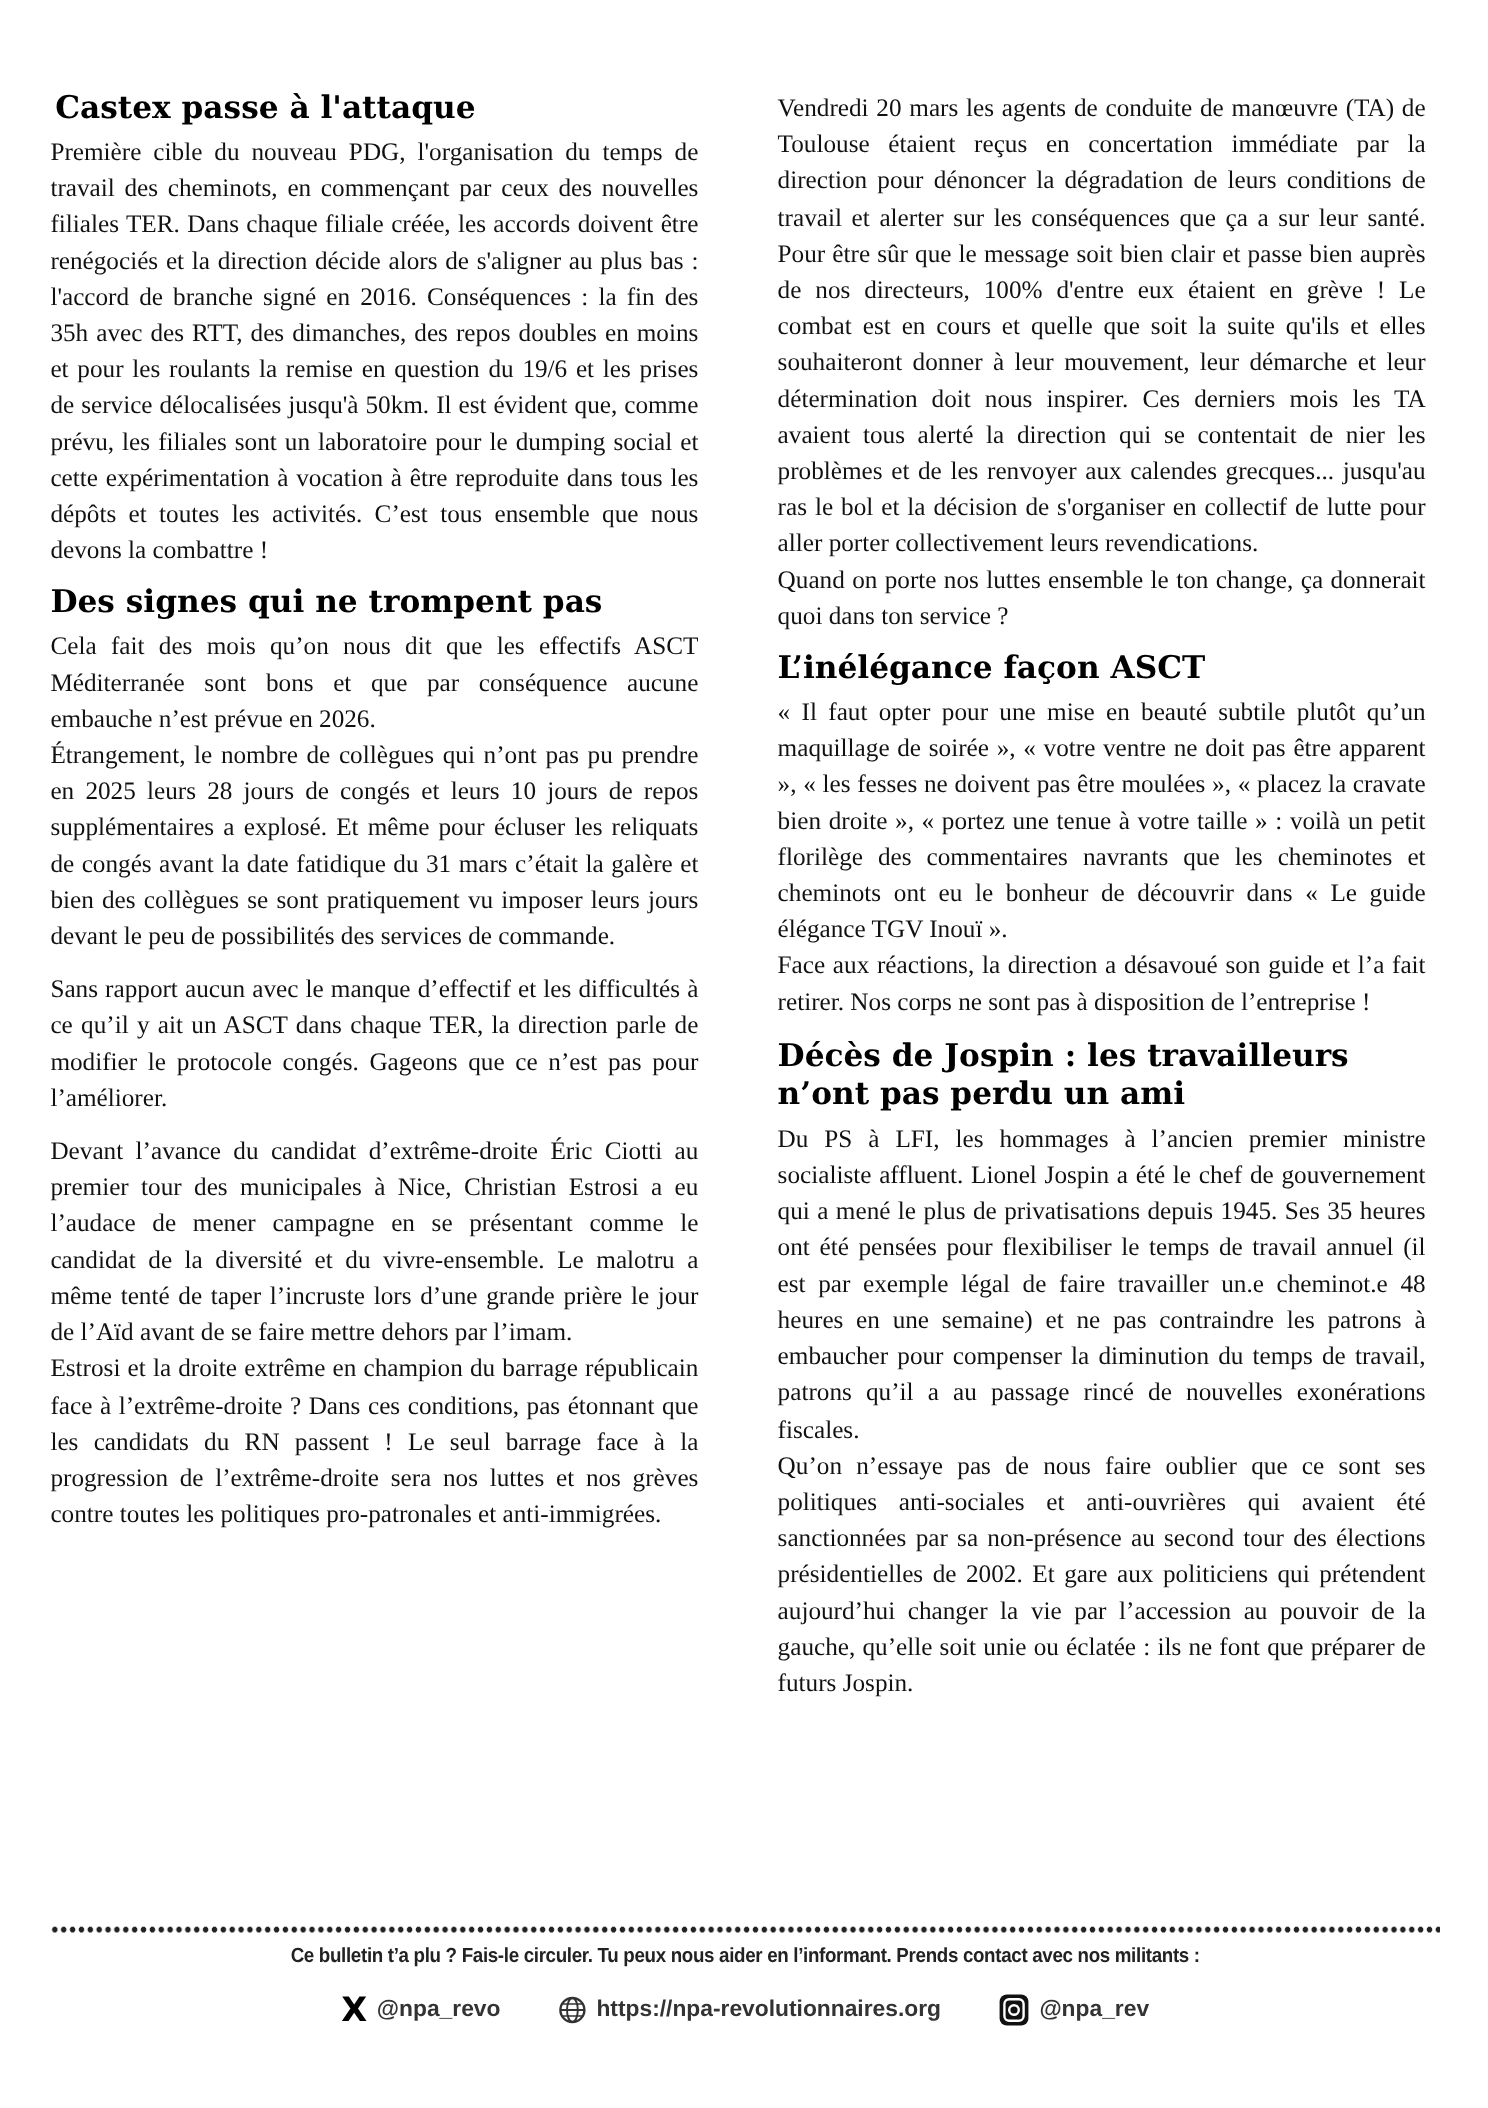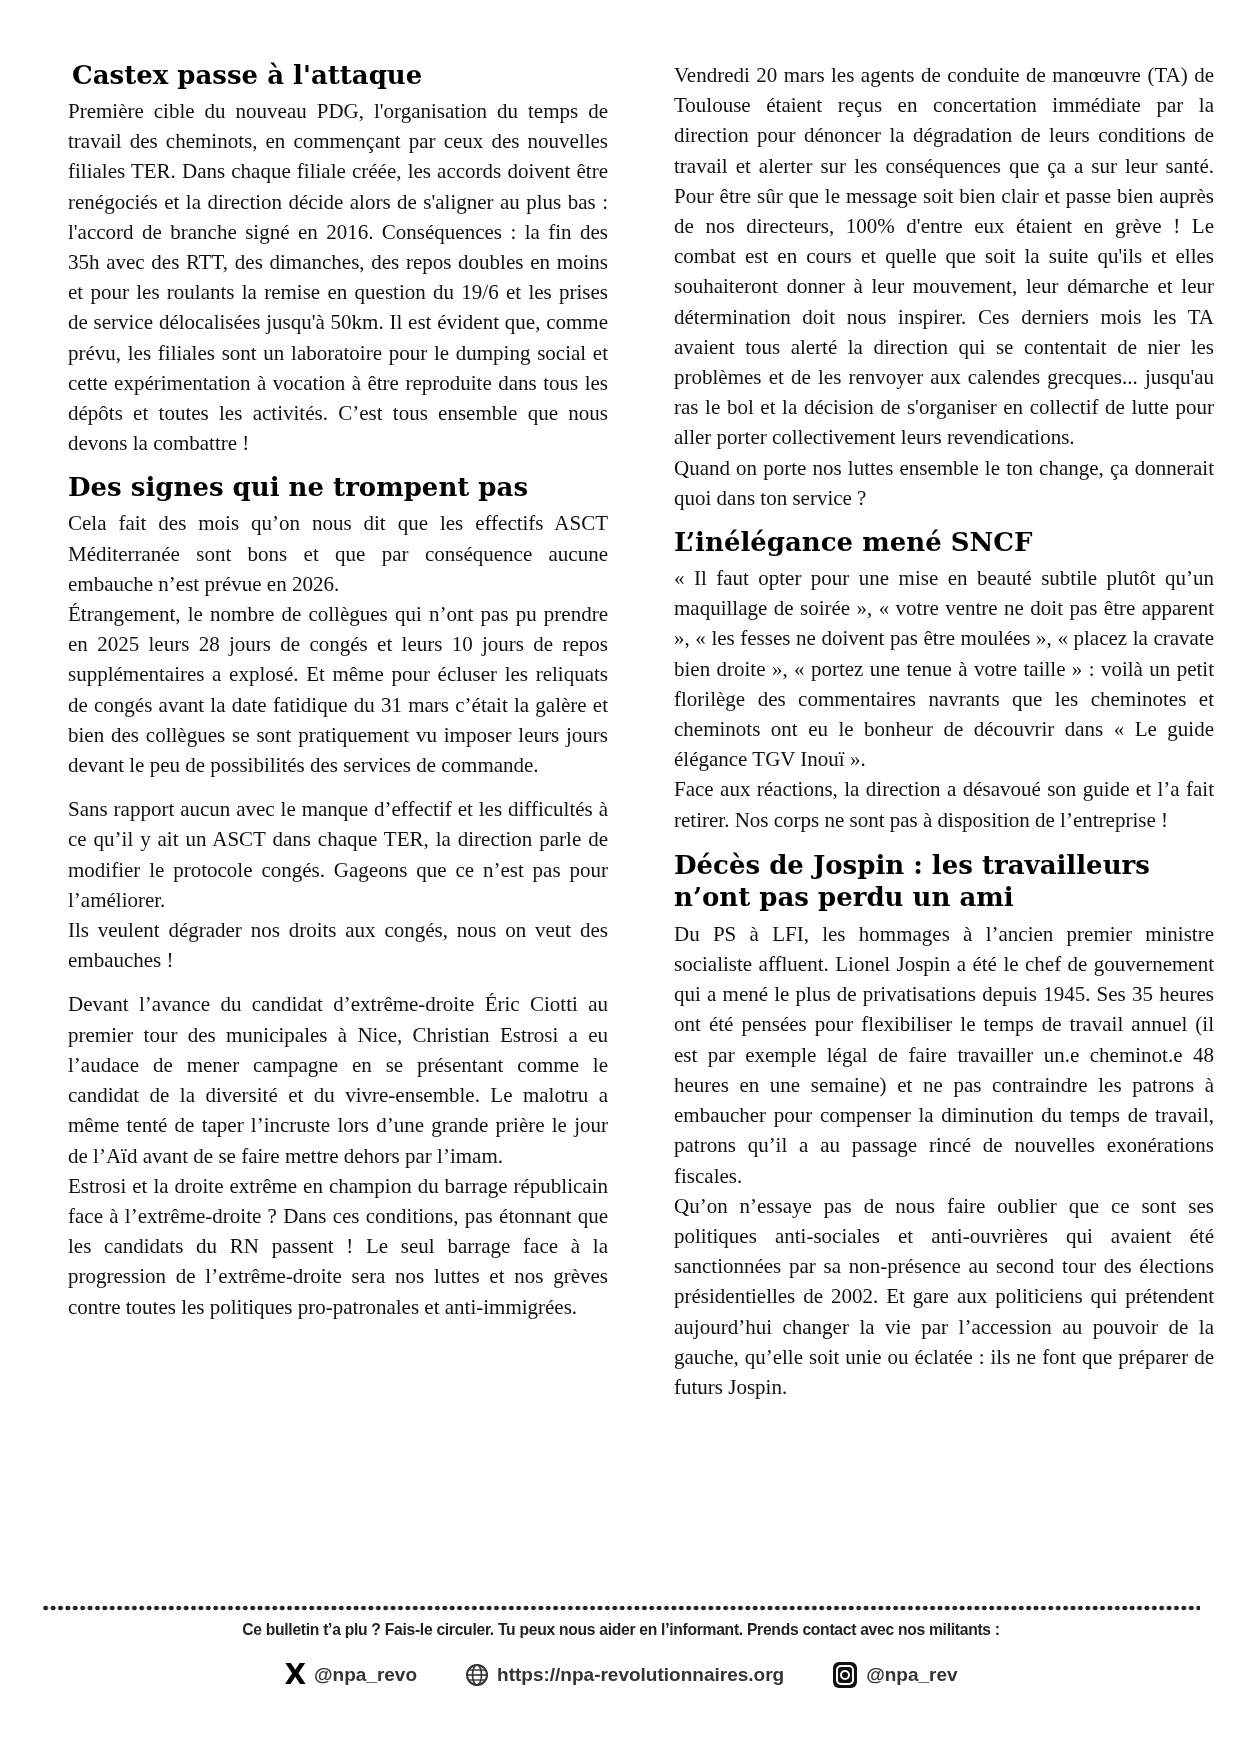--- a/index.html
+++ b/index.html
@@ -1,17 +1,17 @@
 <!DOCTYPE html>
 <html><head>
 <meta charset="utf-8">
 <style>
   html, body { margin:0; padding:0; background:#ffffff; }
   body { width:1240px; height:1757px; position:relative; overflow:hidden; color:#111; font-family:"DejaVu Serif", serif; }
-  .col { position:absolute; top:60px; width:540px;margin-left:26px; }
+  .col { position:absolute; top:75px; width:540px; }
   .col.left { left:42px; }
   .col.right { left:648px; }
   h2 { font-family:"DejaVu Serif", serif; font-weight:bold; font-size:26px; line-height:30px; margin:0 0 6px 0; color:#000; }
   p { font-family:"Liberation Serif", serif; font-size:21px; line-height:30.2px; margin:0; text-align:justify; hyphens:none; }
   .section { margin-bottom:14px; }
   .italic { }
   .footer { position:absolute; left:42px; top:1604px; width:1158px; }
   .dots { height:8px; background-image:radial-gradient(circle, #222 2.2px, transparent 2.6px); background-size:7.4px 8px; background-repeat:repeat-x; }
   .footer-line { text-align:center; font-family:"Liberation Sans", sans-serif; font-weight:bold; font-size:17px; letter-spacing:-0.3px; margin-top:8px; color:#222; transform:scaleX(0.92); }
   .contacts { display:flex; justify-content:center; gap:48px; margin-top:18px; align-items:center; font-family:"Liberation Sans", sans-serif; font-weight:bold; font-size:19px; color:#333; }
@@ -26,35 +26,34 @@
     <h2 style="padding-left:4px;">Castex passe à l'attaque</h2>
     <p>Première cible du nouveau PDG, l'organisation du temps de travail des cheminots, en commençant par ceux des nouvelles filiales TER. Dans chaque filiale créée, les accords doivent être renégociés et la direction décide alors de s'aligner au plus bas : l'accord de branche signé en 2016. Conséquences : la fin des 35h avec des RTT, des dimanches, des repos doubles en moins et pour les roulants la remise en question du 19/6 et les prises de service délocalisées jusqu'à 50km. Il est évident que, comme prévu, les filiales sont un laboratoire pour le dumping social et cette expérimentation à vocation à être reproduite dans tous les dépôts et toutes les activités. C’est tous ensemble que nous devons la combattre !</p>
   </div>
   <div class="section">
     <h2>Des signes qui ne trompent pas</h2>
     <p>Cela fait des mois qu’on nous dit que les effectifs ASCT Méditerranée sont bons et que par conséquence aucune embauche n’est prévue en 2026.</p>
     <p>Étrangement, le nombre de collègues qui n’ont pas pu prendre en 2025 leurs 28 jours de congés et leurs 10 jours de repos supplémentaires a explosé. Et même pour écluser les reliquats de congés avant la date fatidique du 31 mars c’était la galère et bien des collègues se sont pratiquement vu imposer leurs jours devant le peu de possibilités des services de commande.</p>
   </div>
   <div class="section">
     <p>Sans rapport aucun avec le manque d’effectif et les difficultés à ce qu’il y ait un ASCT dans chaque TER, la direction parle de modifier le protocole congés. Gageons que ce n’est pas pour l’améliorer.</p>
-    <p>Ils veulent dégrader nos droits aux congés, nous on veut des embauches !</p>
   </div>
   <div class="section">
     <p>Devant l’avance du candidat d’extrême-droite Éric Ciotti au premier tour des municipales à Nice, Christian Estrosi a eu l’audace de mener campagne en se présentant comme le candidat de la diversité et du vivre-ensemble. Le malotru a même tenté de taper l’incruste lors d’une grande prière le jour de l’Aïd avant de se faire mettre dehors par l’imam.</p>
     <p>Estrosi et la droite extrême en champion du barrage républicain face à l’extrême-droite ? Dans ces conditions, pas étonnant que les candidats du RN passent ! Le seul barrage face à la progression de l’extrême-droite sera nos luttes et nos grèves contre toutes les politiques pro-patronales et anti-immigrées.</p>
   </div>
 </div>
 
 <div class="col right">
   <div class="section">
     <p>Vendredi 20 mars les agents de conduite de manœuvre (TA) de Toulouse étaient reçus en concertation immédiate par la direction pour dénoncer la dégradation de leurs conditions de travail et alerter sur les conséquences que ça a sur leur santé. Pour être sûr que le message soit bien clair et passe bien auprès de nos directeurs, 100% d'entre eux étaient en grève ! Le combat est en cours et quelle que soit la suite qu'ils et elles souhaiteront donner à leur mouvement, leur démarche et leur détermination doit nous inspirer. Ces derniers mois les TA avaient tous alerté la direction qui se contentait de nier les problèmes et de les renvoyer aux calendes grecques... jusqu'au ras le bol et la décision de s'organiser en collectif de lutte pour aller porter collectivement leurs revendications.</p>
     <p>Quand on porte nos luttes ensemble le ton change, ça donnerait quoi dans ton service ?</p>
   </div>
   <div class="section">
-    <h2>L’inélégance mené SNCF</h2>
+    <h2>L’inélégance façon ASCT</h2>
     <p><span class="italic">« Il faut opter pour une mise en beauté subtile plutôt qu’un maquillage de soirée », « votre ventre ne doit pas être apparent », « les fesses ne doivent pas être moulées », « placez la cravate bien droite », « portez une tenue à votre taille »</span><span> : voilà un petit florilège des commentaires navrants que les cheminotes et cheminots ont eu le bonheur de découvrir dans « Le guide élégance TGV Inouï ».</span></p>
     <p>Face aux réactions, la direction a désavoué son guide et l’a fait retirer. Nos corps ne sont pas à disposition de l’entreprise !</p>
   </div>
   <div class="section">
     <h2 style="line-height:32px;">Décès de Jospin : les travailleurs n’ont pas perdu un ami</h2>
     <p>Du PS à LFI, les hommages à l’ancien premier ministre socialiste affluent. Lionel Jospin a été le chef de gouvernement qui a mené le plus de privatisations depuis 1945. Ses 35 heures ont été pensées pour flexibiliser le temps de travail annuel (il est par exemple légal de faire travailler un.e cheminot.e 48 heures en une semaine) et ne pas contraindre les patrons à embaucher pour compenser la diminution du temps de travail, patrons qu’il a au passage rincé de nouvelles exonérations fiscales.</p>
     <p>Qu’on n’essaye pas de nous faire oublier que ce sont ses politiques anti-sociales et anti-ouvrières qui avaient été sanctionnées par sa non-présence au second tour des élections présidentielles de 2002. Et gare aux politiciens qui prétendent aujourd’hui changer la vie par l’accession au pouvoir de la gauche, qu’elle soit unie ou éclatée : ils ne font que préparer de futurs Jospin.</p>
   </div>
 </div>
 

